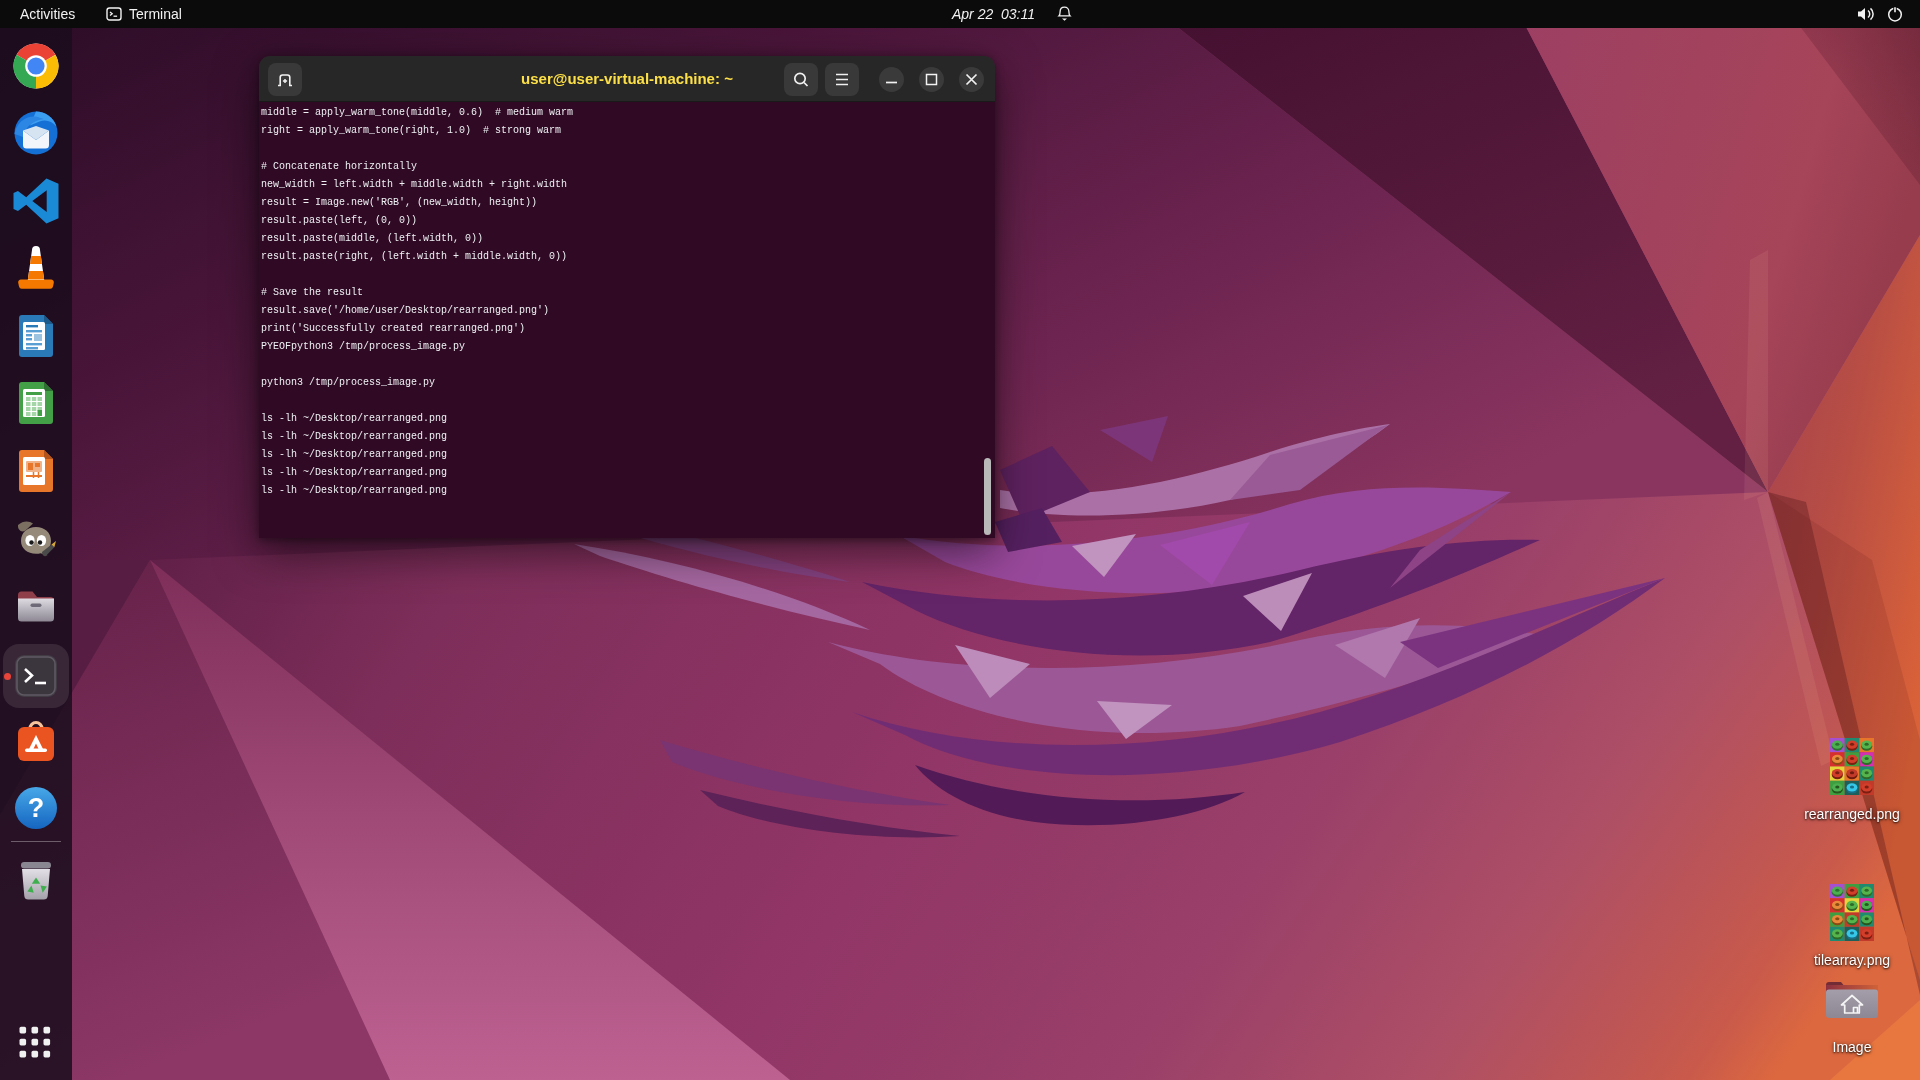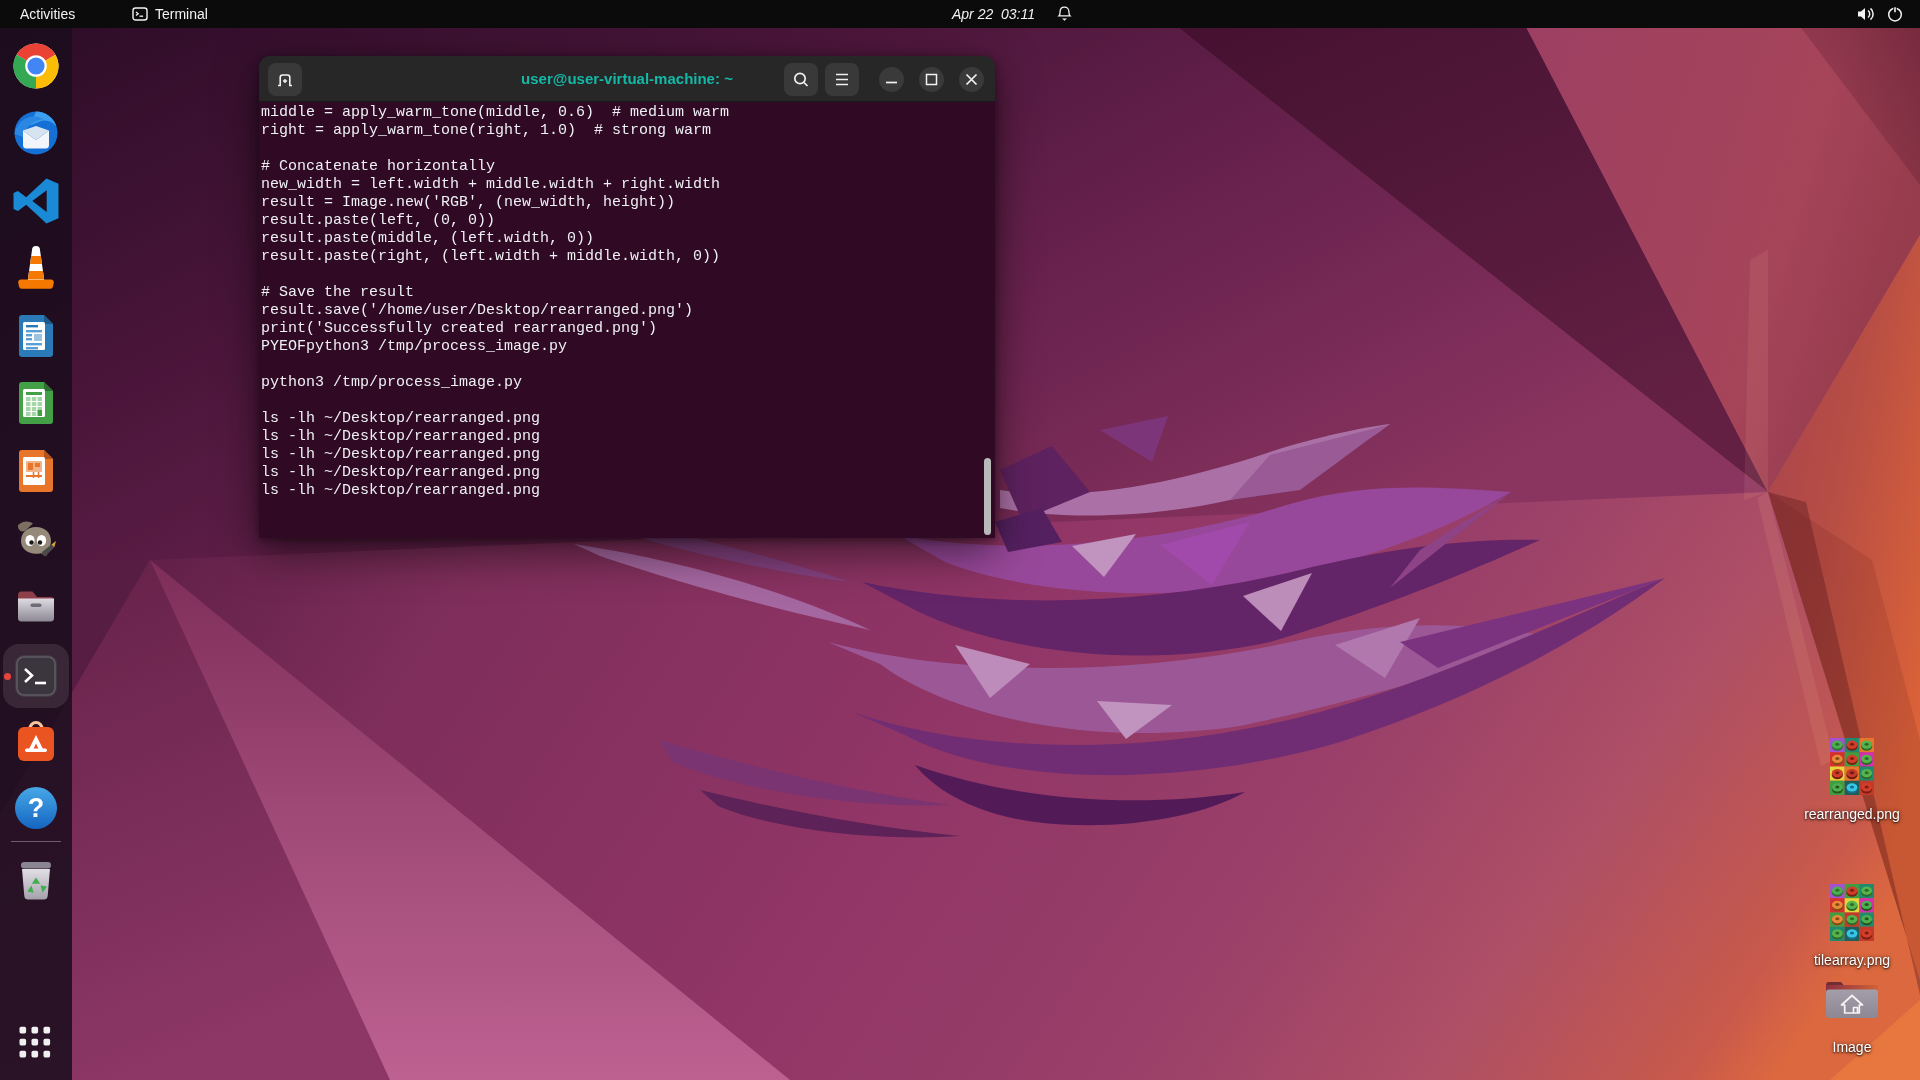--- a/index.html
+++ b/index.html
@@ -3,46 +3,46 @@
 <meta charset="utf-8">
 <style>
   * { margin:0; padding:0; box-sizing:border-box; }
   html,body { width:1920px; height:1080px; overflow:hidden; background:#000;
     font-family:"Liberation Sans", sans-serif; }
   #wall { position:absolute; left:0; top:0; }
   
   #topbar { position:absolute; left:0; top:0; width:1920px; height:28px; background:#0b0b0b;
     color:#f2f2f2; font-size:14px; z-index:50; }
   #activities { position:absolute; left:20px; top:0; line-height:28px; }
-  #tb-term { position:absolute; left:132px; top:0; line-height:28px; }
+  #tb-term { position:absolute; left:106px; top:0; line-height:28px; }
   #tb-term svg { vertical-align:-3px; margin-right:7px; }
   #clock { position:absolute; left:952px; top:0; line-height:28px;font-style:italic; }
   #bell { position:absolute; left:1056px; top:5px; }
   #tb-right { position:absolute; right:16px; top:5px; }
   
   #dock { position:absolute; left:0; top:28px; width:72px; height:1052px;
     background:rgba(26,13,28,0.85); z-index:40; }
   .dicon { position:absolute; left:12px; width:48px; height:48px; }
   #dock .sep { position:absolute; left:11px; width:50px; height:1px; background:rgba(255,255,255,0.32); top:813px; }
   #active-box { position:absolute; left:3px; top:616px; width:66px; height:64px;
     background:rgba(255,255,255,0.10); border-radius:16px; }
   #active-dot { position:absolute; left:4px; top:645px; width:7px; height:7px; border-radius:50%; background:#e8443a; }
   
   #term { position:absolute; left:259px; top:56px; width:736px; height:482px;
     border-radius:11px 11px 0 0; box-shadow:0 14px 44px rgba(0,0,0,0.55), 0 2px 8px rgba(0,0,0,0.4);
     z-index:30; }
   #titlebar { position:absolute; left:0; top:0; width:736px; height:46px;
     background:#272727; border-radius:11px 11px 0 0; border-bottom:1px solid #191919; }
   #ttitle { position:absolute; left:0; top:0; width:736px; text-align:center; line-height:46px;
-    color:#14b8a6; font-size:15px; font-weight:bold; }
+    color:#fde047; font-size:15px; font-weight:bold; }
   .tbtn { position:absolute; top:7px; width:34px; height:33px; border-radius:8px; background:#393939; }
   .cbtn { position:absolute; top:11px; width:25px; height:25px; border-radius:50%; background:#3a3a3a; }
   #tbody { position:absolute; left:0; top:46px; width:736px; height:436px; background:#300a24; }
   #tbody pre { position:absolute; left:2px; top:2px; font-family:"Liberation Mono", monospace;
-    font-size:15px; line-height:18px; color:#eef0f4; }
+    font-size:10px; line-height:18px; color:#eef0f4; }
   #scrollthumb { position:absolute; right:4px; top:356px; width:7px; height:77px;
     background:#b9b9b9; border-radius:4px; }
   
   .desk { position:absolute; width:120px; text-align:center; color:#fff; font-size:14px;
     text-shadow:0 1px 2px rgba(0,0,0,0.85), 0 0 4px rgba(0,0,0,0.6); z-index:20; }
   .desk .lbl { margin-top:8px; }
 </style>
 </head>
 <body>
 <svg id="wall" width="1920" height="1080" viewBox="0 0 1920 1080">

